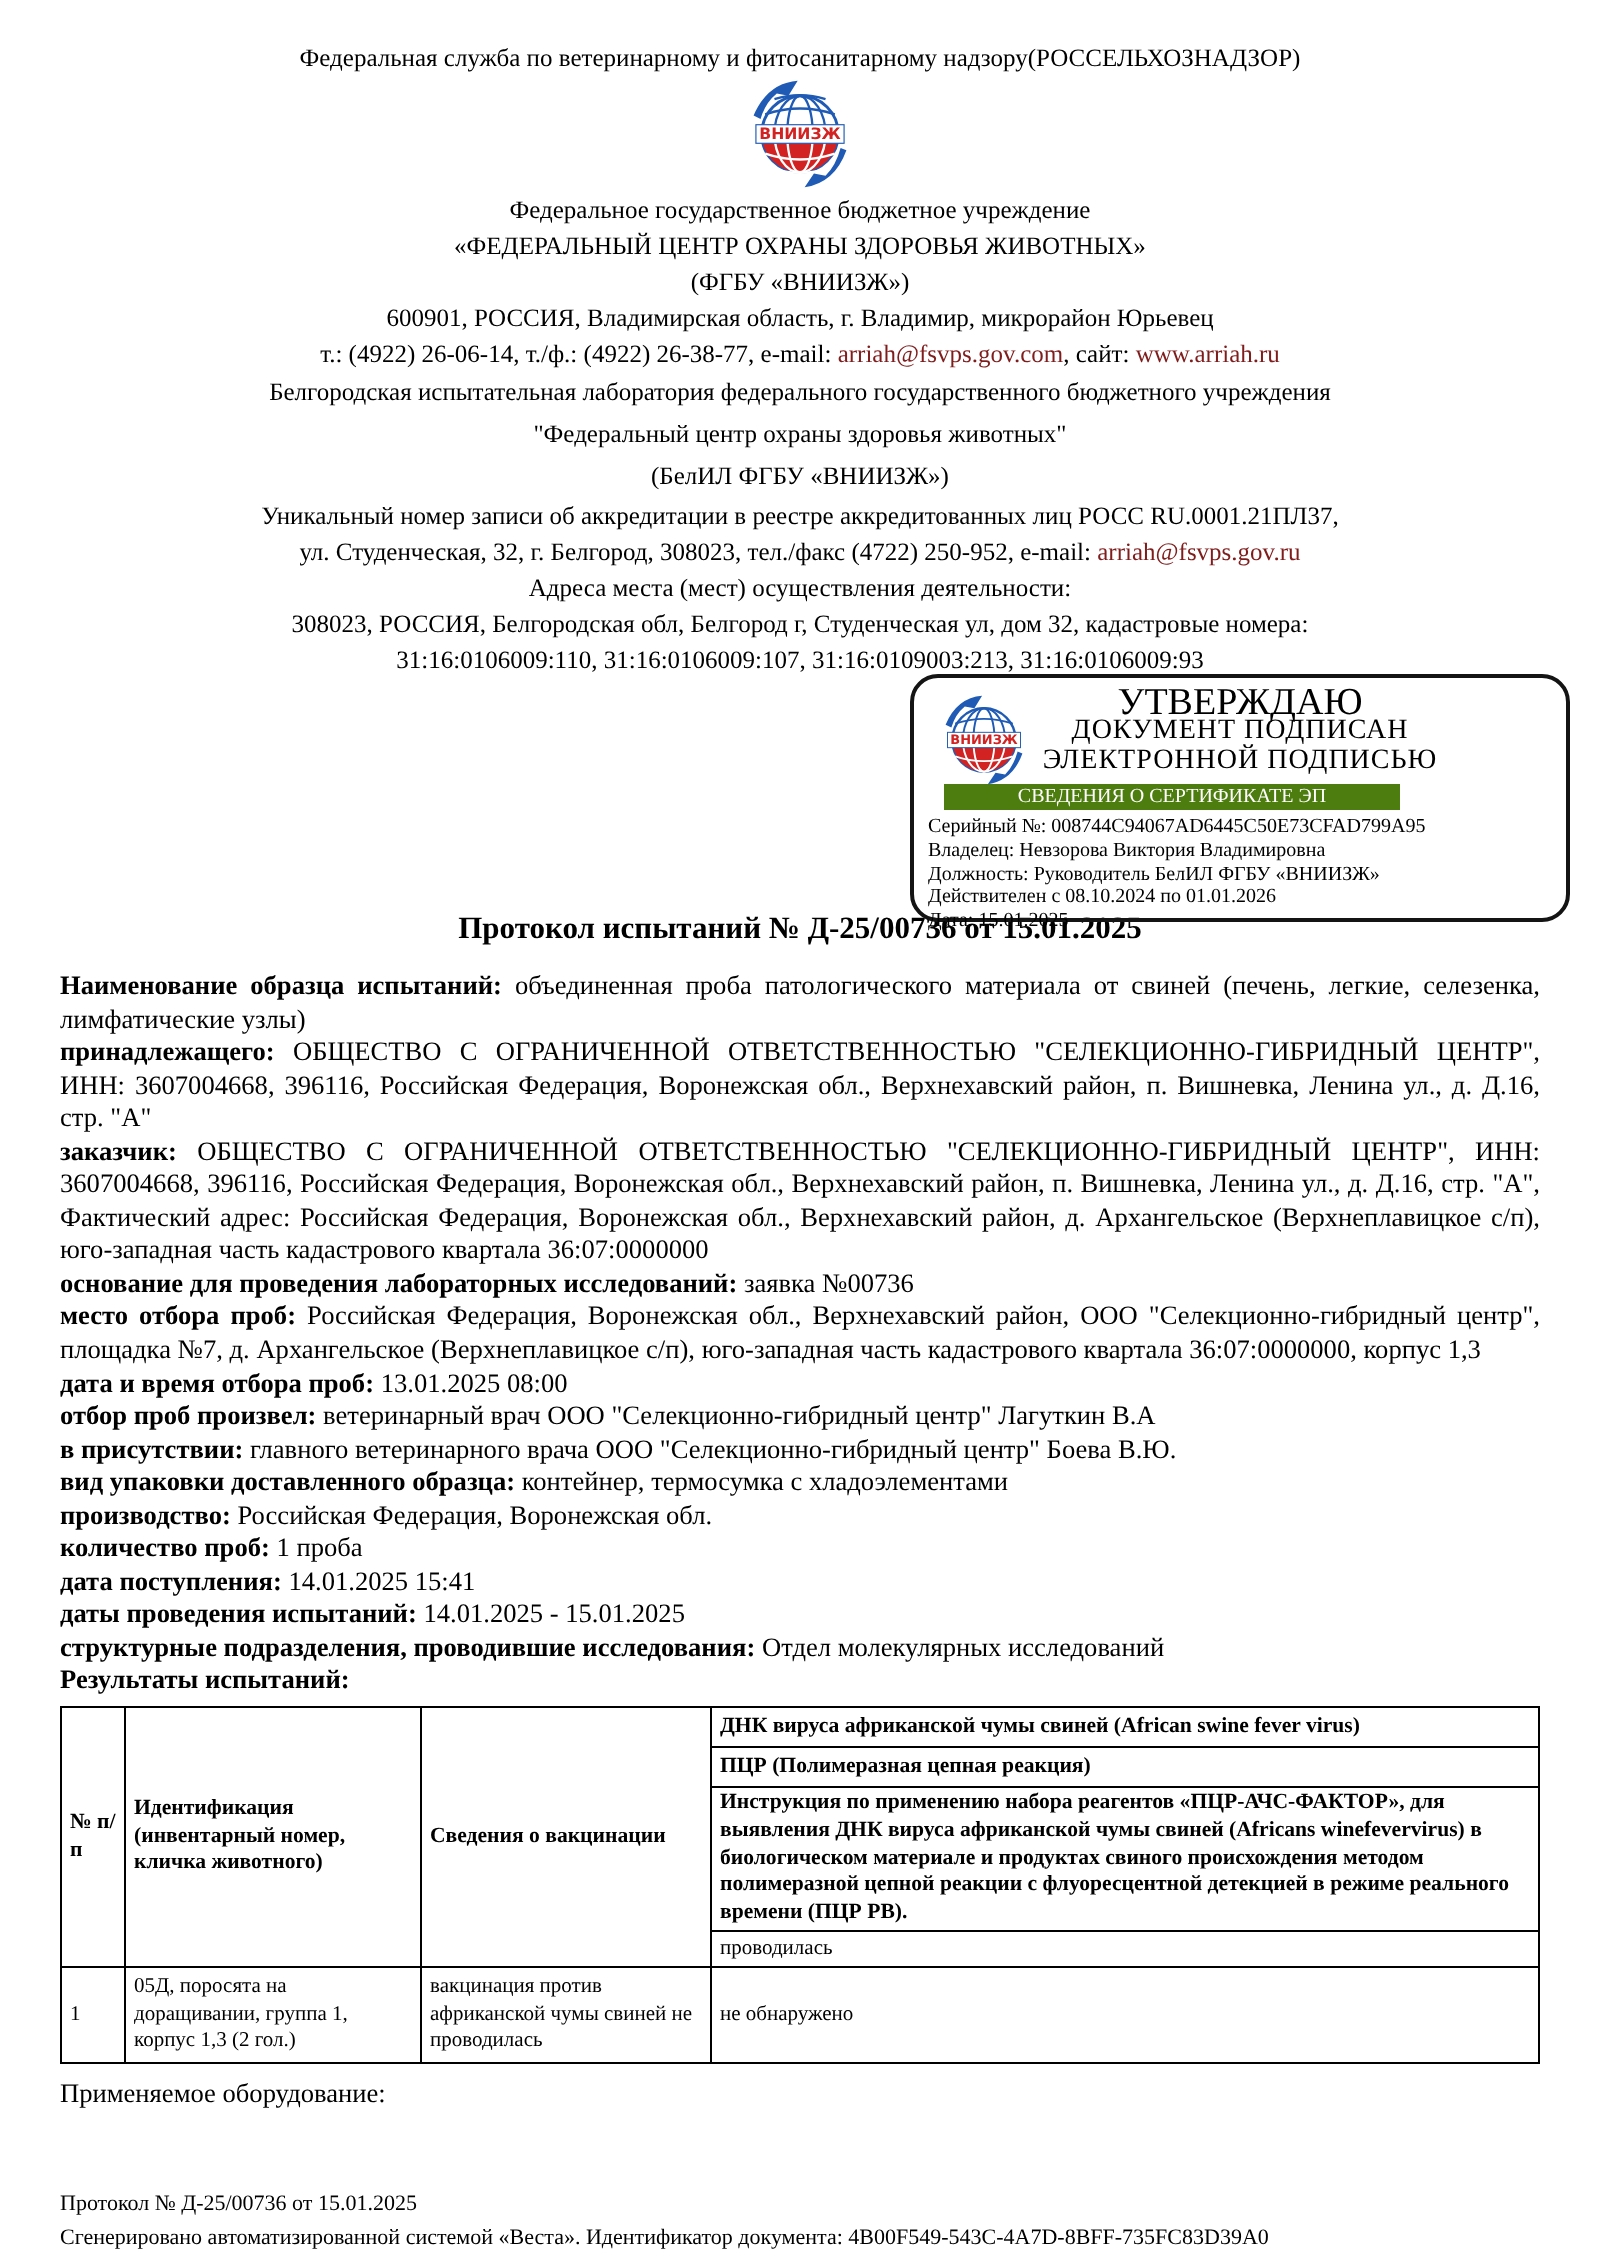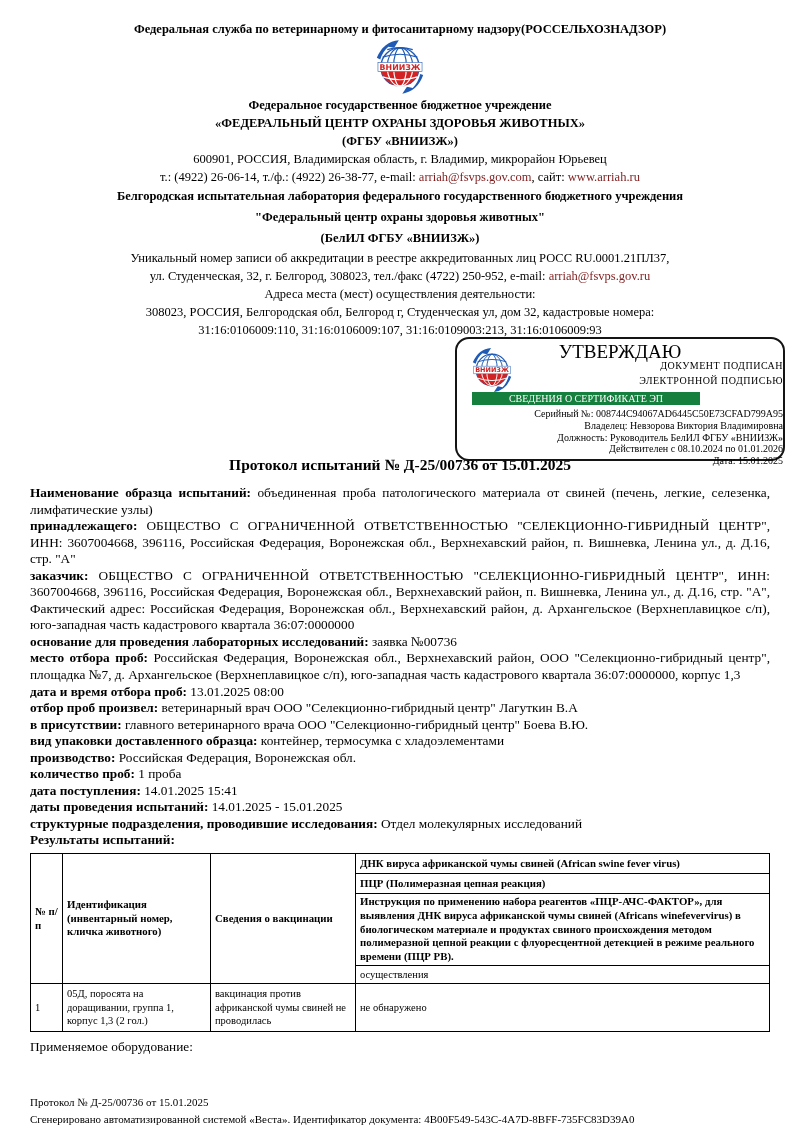--- a/index.html
+++ b/index.html
@@ -1,40 +1,40 @@
 <!DOCTYPE html>
 <html><head>
 <meta charset="utf-8">
 <style>
   *{margin:0;padding:0;box-sizing:border-box}
   html,body{background:#fff}
   .page{width:800px;height:1132px;position:relative;background:#fff;overflow:hidden;
         font-family:"Liberation Serif",serif;color:#000}
   .c{text-align:center}
-  .b{font-weight:bold}
+  .b{font-weight:normal}
   .agency{padding-top:20px;font-size:12.5px;line-height:18px}
   .logo-wrap{width:64px;height:58px;margin:0 auto}
   .logo-wrap svg{width:100%;height:100%}
   .orgline{font-size:12.5px;line-height:18px}
   .nline{font-size:12.5px;line-height:18px;font-weight:normal}
   .labline{font-size:12.5px;line-height:21px}
   a.doclink{color:#7f1d1d;cursor:pointer}
   .title{margin-top:116px;font-size:15.5px;line-height:20px;font-weight:bold;text-align:center}
   .body-block{margin:10px 30px 0 30px;font-size:13.3px;line-height:16.55px;text-align:justify}
   .field .lbl{font-weight:bold}
   
   .stamp{position:absolute;left:455px;top:337px;width:330px;height:124px;
          border:2px solid #141414;border-radius:14px;background:transparent;z-index:5}
   .stamp-logo{position:absolute;left:9px;top:7px;width:52px;height:48px}
   .stamp-logo svg{width:100%;height:100%}
   .stamp-approve{margin-top:5px;text-align:center;font-size:19px;line-height:15px}
-  .stamp-signed{text-align:right;font-size:10px;line-height:14.5px;letter-spacing:0.5px}
-  .cert-bar{margin:4px 0 0 15px;width:228px;background:#15803d;color:#fff;
+  .stamp-signed{text-align:center;font-size:14px;line-height:14.5px;letter-spacing:0.5px}
+  .cert-bar{margin:4px 0 0 15px;width:228px;background:#4d7c0f;color:#fff;
             font-size:10px;line-height:13px;text-align:center}
-  .stamp-lines{margin:3px 0 0 7px;font-size:10px;line-height:11.8px;text-align:right}
+  .stamp-lines{margin:3px 0 0 7px;font-size:10px;line-height:11.8px;text-align:left}
   
   table.rtable{border-collapse:collapse;margin:4px 30px 0 30px;width:740px;table-layout:fixed}
   table.rtable td{border:1px solid #000;vertical-align:middle;padding:1px 4px;}
   td.hc{font-weight:bold;font-size:10.8px;line-height:13.8px}
   td.r20{height:20px}
   td.nc{font-weight:normal;font-size:10.5px;line-height:13px;height:18px}
   td.dc{font-weight:normal;font-size:10.5px;line-height:13.5px;height:48px}
   .equip{margin:6px 30px 0 30px;font-size:13.3px;line-height:17px}
   .footer{position:absolute;left:30px;top:1094px;font-size:11px;line-height:17px}
   .barcode{position:absolute;left:50px;top:1126px;width:34px;height:10px}
@@ -178,21 +178,21 @@
       <td rowspan="4" class="hc">Сведения о вакцинации</td>
       <td class="hc r20">ДНК вируса африканской чумы свиней (African swine fever virus)</td>
     </tr>
     <tr>
       <td class="hc r20">ПЦР (Полимеразная цепная реакция)</td>
     </tr>
     <tr>
       <td class="hc">Инструкция по применению набора реагентов «ПЦР-АЧС-ФАКТОР», для выявления ДНК вируса африканской чумы свиней (Africans winefevervirus) в биологическом материале и продуктах свиного происхождения методом полимеразной цепной реакции с флуоресцентной детекцией в режиме реального времени (ПЦР РВ).</td>
     </tr>
     <tr>
-      <td class="nc">осуществления</td>
+      <td class="nc">проводилась</td>
     </tr>
     <tr>
       <td class="dc">1</td>
       <td class="dc">05Д, поросята на доращивании, группа 1, корпус 1,3 (2 гол.)</td>
       <td class="dc">вакцинация против африканской чумы свиней не проводилась</td>
       <td class="dc">не обнаружено</td>
     </tr>
   </tbody>
     </table>
 

